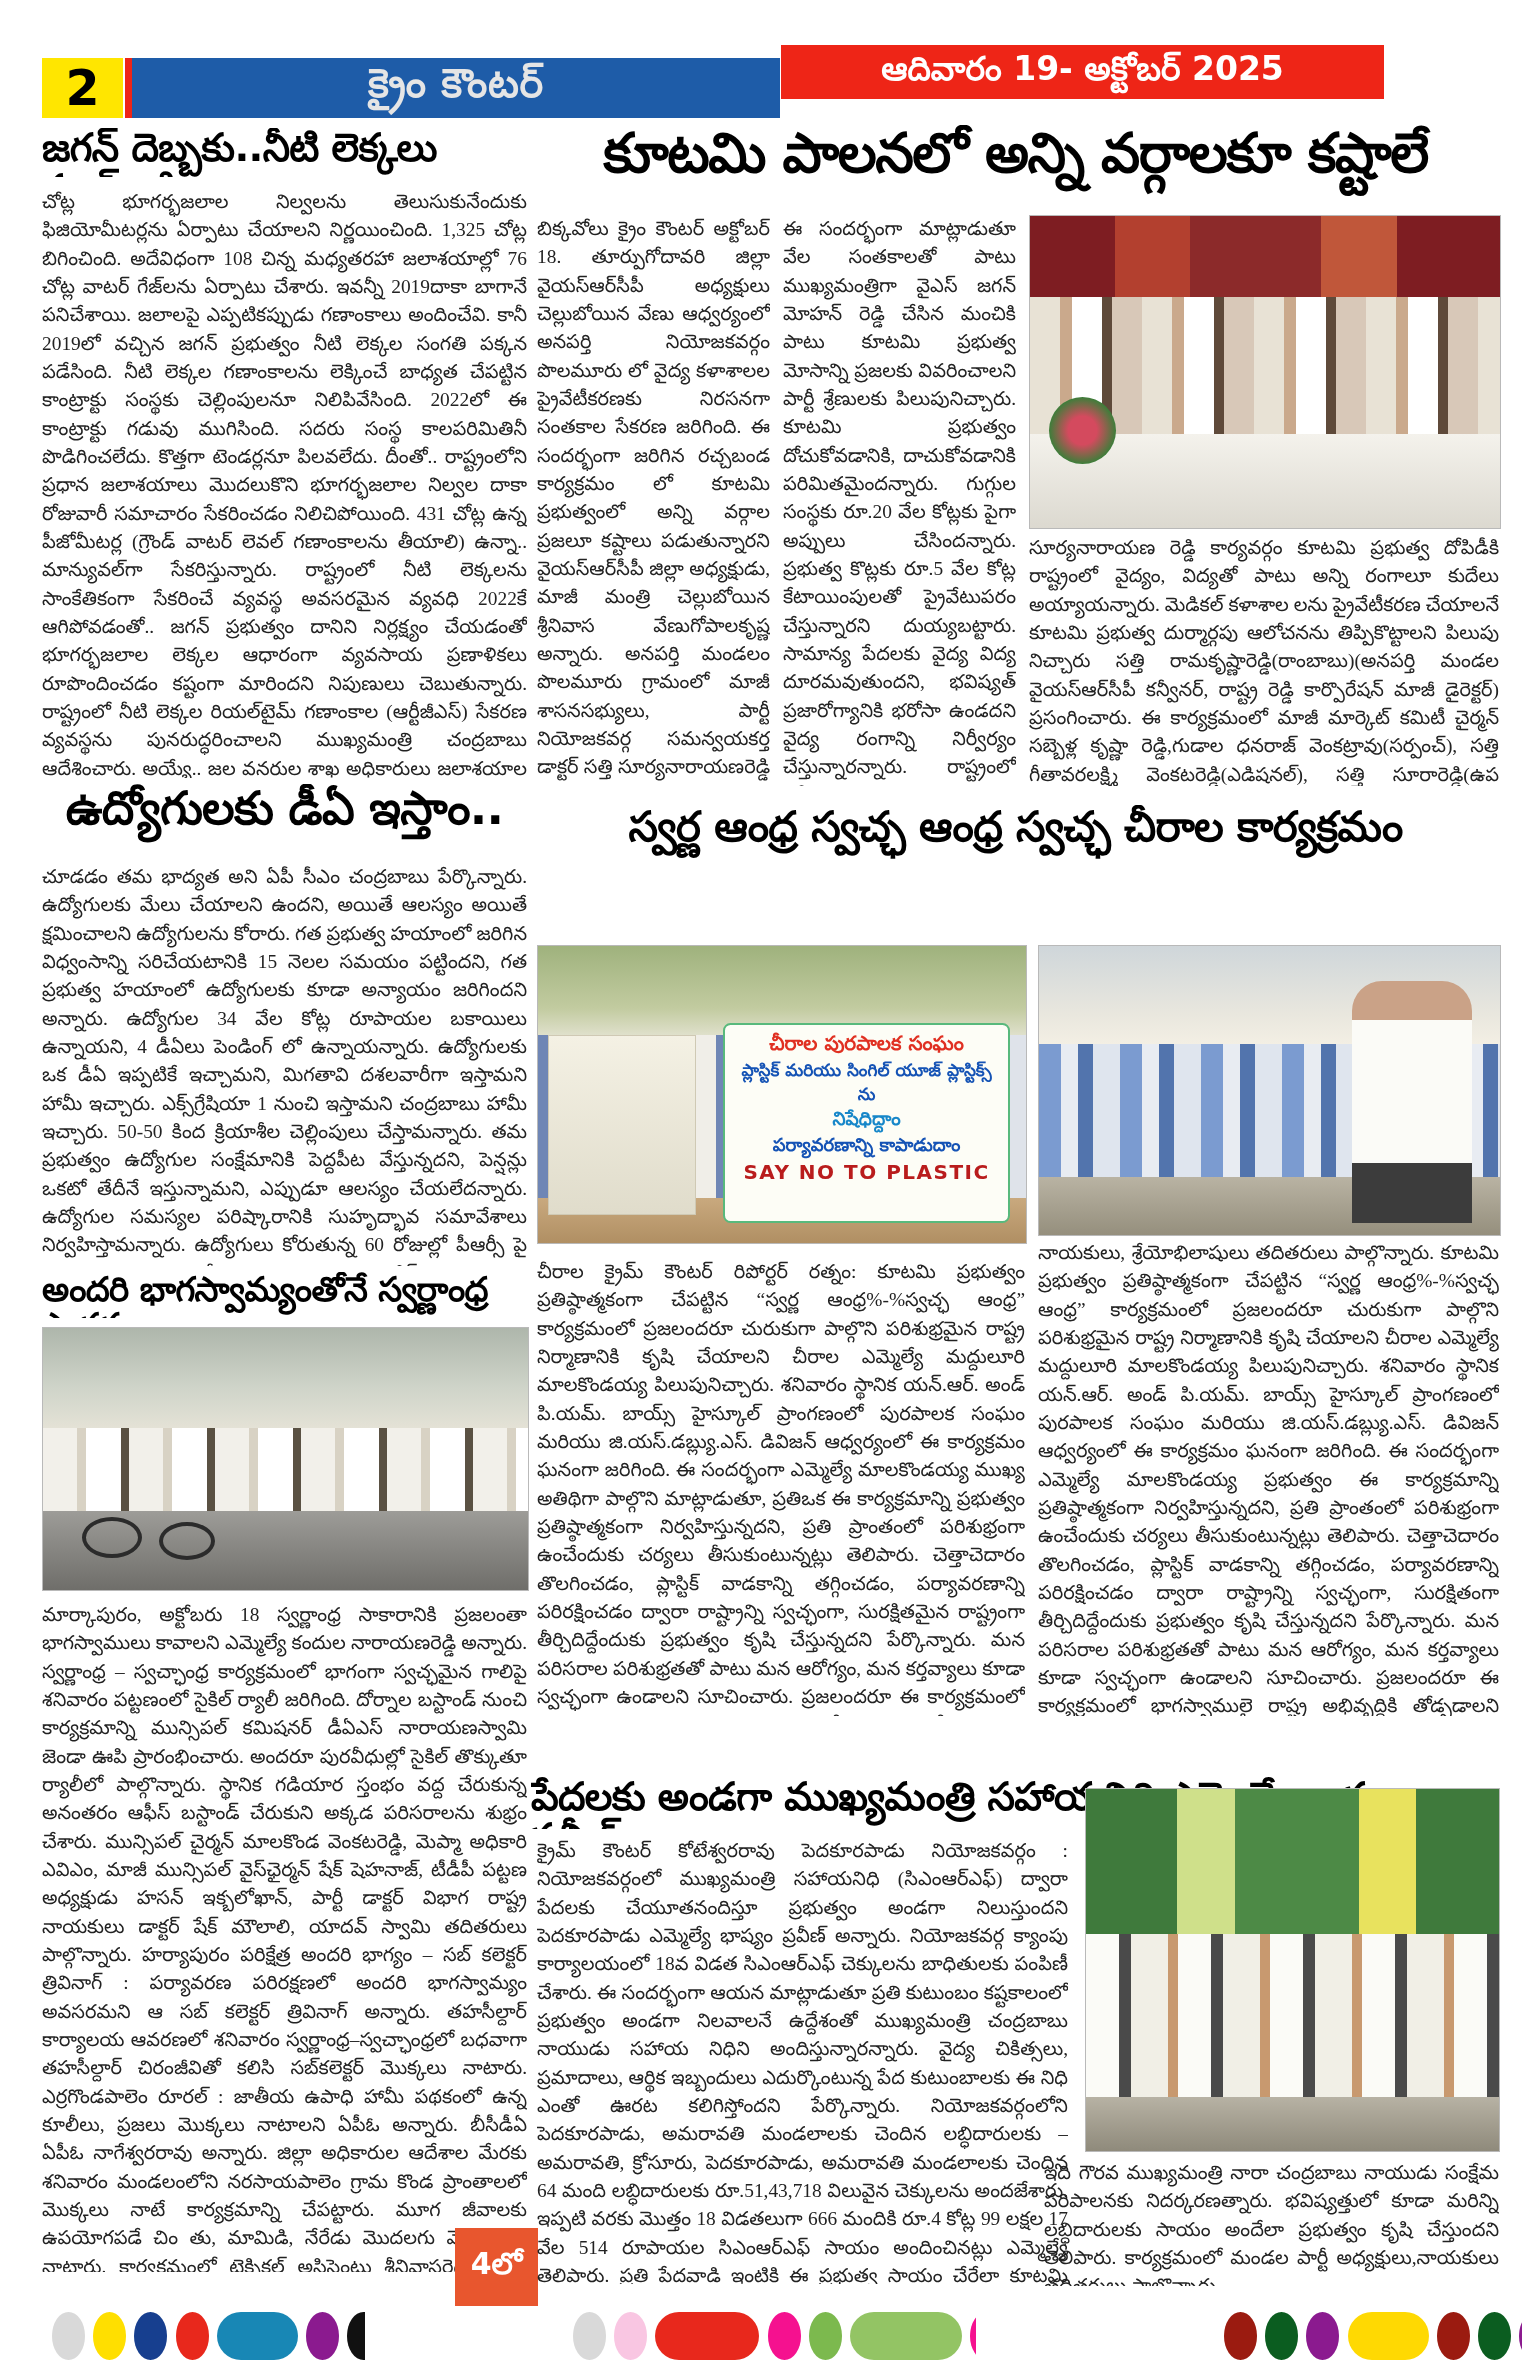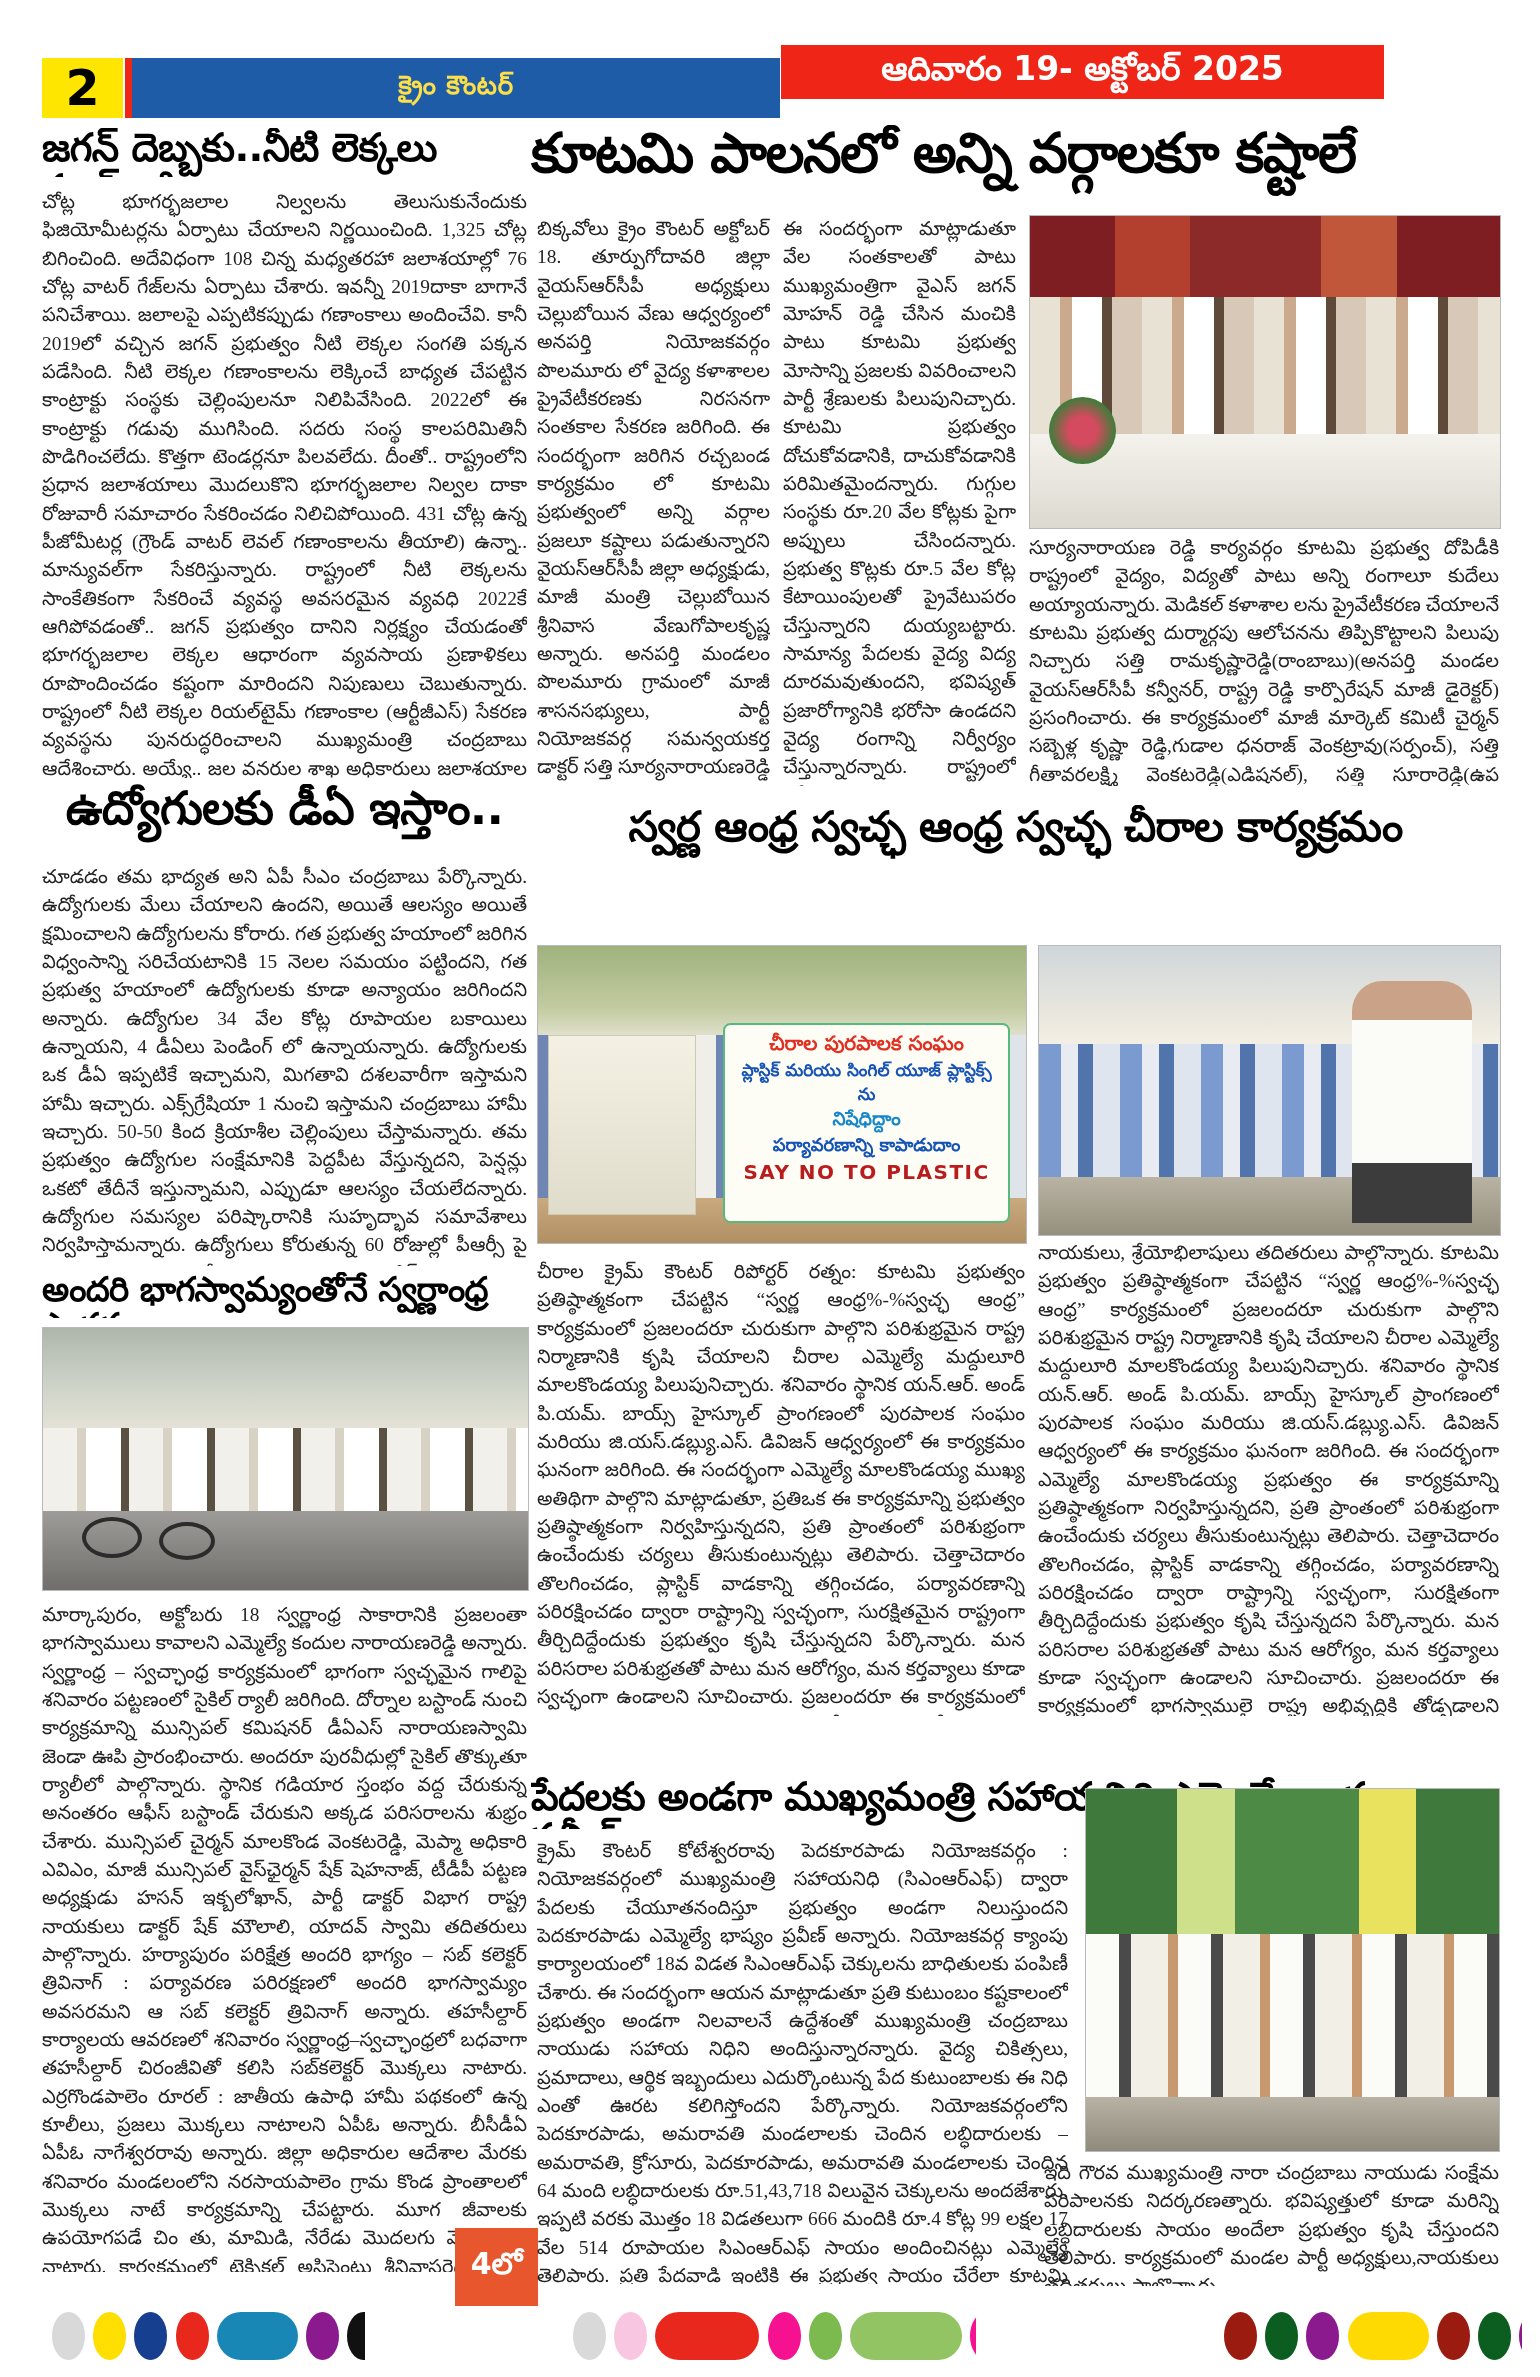--- a/index.html
+++ b/index.html
@@ -3,22 +3,22 @@
 <meta charset="utf-8">
 <style>
   html,body{margin:0;padding:0;background:#ffffff;}
   #page{position:relative;width:1541px;height:2377px;background:#ffffff;overflow:hidden;
         font-family:"Liberation Serif", serif;color:#1a1a1a;}
   .abs{position:absolute;overflow:hidden;}
   
   .pagenum{background:#ffe600;color:#000;font-family:"DejaVu Sans",sans-serif;font-weight:bold;
            font-size:49px;display:flex;align-items:center;justify-content:center;}
   .stripe-red{background:#ee2517;}
-  .masthead{background:#1e5ca8;color:#fde047;font-family:"DejaVu Sans",sans-serif;font-weight:bold;
-            font-size:26px;display:flex;align-items:center;justify-content:center;letter-spacing:0.7px;}
+  .masthead{background:#1e5ca8;color:#e5e5e5;font-family:"DejaVu Sans",sans-serif;font-weight:bold;
+            font-size:40px;display:flex;align-items:center;justify-content:center;letter-spacing:0.7px;}
   .datebar{background:#ee2517;color:#ffffff;font-family:"DejaVu Sans",sans-serif;font-weight:bold;
            font-size:33px;display:flex;align-items:center;justify-content:center;}
   
   .h-xl{font-family:"DejaVu Sans",sans-serif;font-weight:bold;color:#000;line-height:1.05;
         letter-spacing:-0.7px;}
   .h-center{text-align:center;}
   
   .body-txt{font-size:19.4px;line-height:1.46;text-align:justify;color:#222;}
   
   .photo{border:0.7px solid #b9b9b9;}
@@ -65,21 +65,21 @@
     <div class="layer" style="top:0;height:38%;background:linear-gradient(180deg,#aeb6ab 0%,#cfd4c9 60%,#e4e2d6 100%);"></div>
     <div class="layer" style="top:38%;height:32%;background:repeating-linear-gradient(90deg,#f2f0ea 0 34px,#d8d2c4 34px 43px,#ffffff 43px 78px,#5a5143 78px 86px);"></div>
     <div class="layer" style="top:70%;height:30%;background:linear-gradient(180deg,#9d9c98,#6f6e6a);"></div>
     <div style="position:absolute;left:8%;top:72%;width:52px;height:33px;border:4.5px solid #2b2b2b;border-radius:50%;background:transparent;"></div>
     <div style="position:absolute;left:24%;top:74%;width:48px;height:30px;border:4.5px solid #2b2b2b;border-radius:50%;"></div>
   </div>
 
   <div class="abs body-txt" style="left:42px;top:1601px;width:485px;height:671px;">మార్కాపురం, అక్టోబరు 18 స్వర్ణాంధ్ర సాకారానికి ప్రజలంతా భాగస్వాములు కావాలని ఎమ్మెల్యే కందుల నారాయణరెడ్డి అన్నారు. స్వర్ణాంధ్ర – స్వచ్ఛాంధ్ర కార్యక్రమంలో భాగంగా స్వచ్ఛమైన గాలిపై శనివారం పట్టణంలో సైకిల్ ర్యాలీ జరిగింది. దోర్నాల బస్టాండ్ నుంచి కార్యక్రమాన్ని మున్సిపల్ కమిషనర్ డీఏఎస్ నారాయణస్వామి జెండా ఊపి ప్రారంభించారు. అందరూ పురవీధుల్లో సైకిల్ తొక్కుతూ ర్యాలీలో పాల్గొన్నారు. స్థానిక గడియార స్తంభం వద్ద చేరుకున్న అనంతరం ఆఫీస్ బస్టాండ్ చేరుకుని అక్కడ పరిసరాలను శుభ్రం చేశారు. మున్సిపల్ చైర్మన్ మాలకొండ వెంకటరెడ్డి, మెప్మా అధికారి ఎవిఎం, మాజీ మున్సిపల్ వైస్‌ఛైర్మన్ షేక్ షెహనాజ్, టీడీపీ పట్టణ అధ్యక్షుడు హసన్ ఇక్బలోఖాన్, పార్టీ డాక్టర్ విభాగ రాష్ట్ర నాయకులు డాక్టర్ షేక్ మౌలాలి, యాదవ్ స్వామి తదితరులు పాల్గొన్నారు. హర్యాపురం పరిక్షేత్ర అందరి భాగ్యం – సబ్ కలెక్టర్ త్రివినాగ్ : పర్యావరణ పరిరక్షణలో అందరి భాగస్వామ్యం అవసరమని ఆ సబ్ కలెక్టర్ త్రివినాగ్ అన్నారు. తహసీల్దార్ కార్యాలయ ఆవరణలో శనివారం స్వర్ణాంధ్ర–స్వచ్ఛాంధ్రలో బధవాగా తహసీల్దార్ చిరంజీవితో కలిసి సబ్‌కలెక్టర్ మొక్కలు నాటారు. ఎర్రగొండపాలెం రూరల్ : జాతీయ ఉపాధి హామీ పథకంలో ఉన్న కూలీలు, ప్రజలు మొక్కలు నాటాలని ఏపీఓ అన్నారు. బీసీడీఏ ఏపీఓ నాగేశ్వరరావు అన్నారు. జిల్లా అధికారుల ఆదేశాల మేరకు శనివారం మండలంలోని నరసాయపాలెం గ్రామ కొండ ప్రాంతాలలో మొక్కలు నాటే కార్యక్రమాన్ని చేపట్టారు. మూగ జీవాలకు ఉపయోగపడే చిం తు, మామిడి, నేరేడు మొదలగు మొక్కలను నాటారు. కార్యక్రమంలో టెక్నికల్ అసిస్టెంట్లు శ్రీనివాసరెడ్డి, రాజు, లక్ష్మీ, ఫీల్డ్ అసిస్టెంట్ లు ఉపాధి కూలీలు, యాదవ్, హనుమంతు, నిమ్మల, తదితరులు పాల్గొన్నారు. తదుపరి : ప్రతి విద్యార్థి తన పుస్తకాలతో పాటు నాటిన మొక్కలను కాపాడి పెంచి పెద్దవి చేయాలని పోషించాలని లూథరన్ ఉన్నత పాఠశాల</div>
   <div class="abs cont-box" style="left:455px;top:2228px;width:83px;height:78px;">4లో</div>
 
-  <div class="abs h-xl" style="left:531px;top:125px;width:969px;height:79px;font-size:55px;letter-spacing:-1.5px;">కూటమి పాలనలో అన్ని వర్గాలకూ కష్టాలే</div>
+  <div class="abs h-xl" style="left:531px;top:125px;width:969px;height:79px;font-size:55px;letter-spacing:-1.5px;text-align:center;">కూటమి పాలనలో అన్ని వర్గాలకూ కష్టాలే</div>
 
   <div class="abs body-txt" style="left:537px;top:215px;width:233px;height:571px;">బిక్కవోలు క్రైం కౌంటర్ అక్టోబర్ 18. తూర్పుగోదావరి జిల్లా వైయస్ఆర్‌సీపీ అధ్యక్షులు చెల్లుబోయిన వేణు ఆధ్వర్యంలో అనపర్తి నియోజకవర్గం పొలమూరు లో వైద్య కళాశాలల ప్రైవేటీకరణకు నిరసనగా సంతకాల సేకరణ జరిగింది. ఈ సందర్భంగా జరిగిన రచ్చబండ కార్యక్రమం లో కూటమి ప్రభుత్వంలో అన్ని వర్గాల ప్రజలూ కష్టాలు పడుతున్నారని వైయస్ఆర్‌సీపీ జిల్లా అధ్యక్షుడు, మాజీ మంత్రి చెల్లుబోయిన శ్రీనివాస వేణుగోపాలకృష్ణ అన్నారు. అనపర్తి మండలం పొలమూరు గ్రామంలో మాజీ శాసనసభ్యులు, పార్టీ నియోజకవర్గ సమన్వయకర్త డాక్టర్ సత్తి సూర్యనారాయణరెడ్డి గారి అధ్యక్షతన శుక్రవారం రాత్రి రచ్చబండ, ఇంటి సంతకాల సేకరణ కార్యక్రమం నిర్వహించారు.</div>
   <div class="abs body-txt" style="left:783px;top:215px;width:233px;height:571px;">ఈ సందర్భంగా మాట్లాడుతూ వేల సంతకాలతో పాటు ముఖ్యమంత్రిగా వైఎస్ జగన్ మోహన్ రెడ్డి చేసిన మంచికి పాటు కూటమి ప్రభుత్వ మోసాన్ని ప్రజలకు వివరించాలని పార్టీ శ్రేణులకు పిలుపునిచ్చారు. కూటమి ప్రభుత్వం దోచుకోవడానికి, దాచుకోవడానికి పరిమితమైందన్నారు. గుగ్గుల సంస్థకు రూ.20 వేల కోట్లకు పైగా అప్పులు చేసిందన్నారు. ప్రభుత్వ కొట్లకు రూ.5 వేల కోట్ల కేటాయింపులతో ప్రైవేటుపరం చేస్తున్నారని దుయ్యబట్టారు. సామాన్య పేదలకు వైద్య విద్య దూరమవుతుందని, భవిష్యత్ ప్రజారోగ్యానికి భరోసా ఉండదని వైద్య రంగాన్ని నిర్వీర్యం చేస్తున్నారన్నారు. రాష్ట్రంలో సకీల వ్యవస్థలు ఎవరి పాలనలోనూ లేని విధంగా కూటమి ప్రభుత్వం ప్రజల పై భారాలు వేస్తోందన్నారు. రూ.99 విలువైన క్వార్టర్ మద్యాన్ని రూ.130కి విక్రయిస్తూ పేదలను దోచుకుంటున్నారన్నారు. మెడికల్ కళాశాలల ప్రైవేటీకరణను అడ్డుకునేందుకు అందరం సమైక్యంగా ఉద్యమించాలని, సంతకాల సేకరణతో సాగుతున్న ఈ ఉద్యమంలో ప్రతి ఒక్కరూ భాగస్వాములు కావాలని, గవర్నర్ కు వినతిపత్రం సమర్పిస్తామన్నారు. అనపర్తి మాజీ శాసనసభ్యులు డాక్టర్ సత్తి</div>
 
   <div class="abs photo" style="left:1029px;top:215px;width:470px;height:312px;">
     <div class="layer" style="top:0;height:26%;background:linear-gradient(90deg,#7e1d22 0 18%,#b3402f 18% 34%,#8c2a2a 34% 62%,#c0573a 62% 78%,#7e1d22 78% 100%);"></div>
     <div class="layer" style="top:26%;height:44%;background:repeating-linear-gradient(90deg,#e8e2d5 0 30px,#caa98c 30px 42px,#ffffff 42px 72px,#5f4a3a 72px 82px,#d8c8b8 82px 112px);"></div>
     <div class="layer" style="top:70%;height:30%;background:linear-gradient(180deg,#f4f2ec,#dcd9d0);"></div>
     <div style="position:absolute;left:4%;top:58%;width:67px;height:67px;border-radius:50%;background:radial-gradient(circle,#d44a5e 30%,#3f7d3a 70%);"></div>
   </div>

